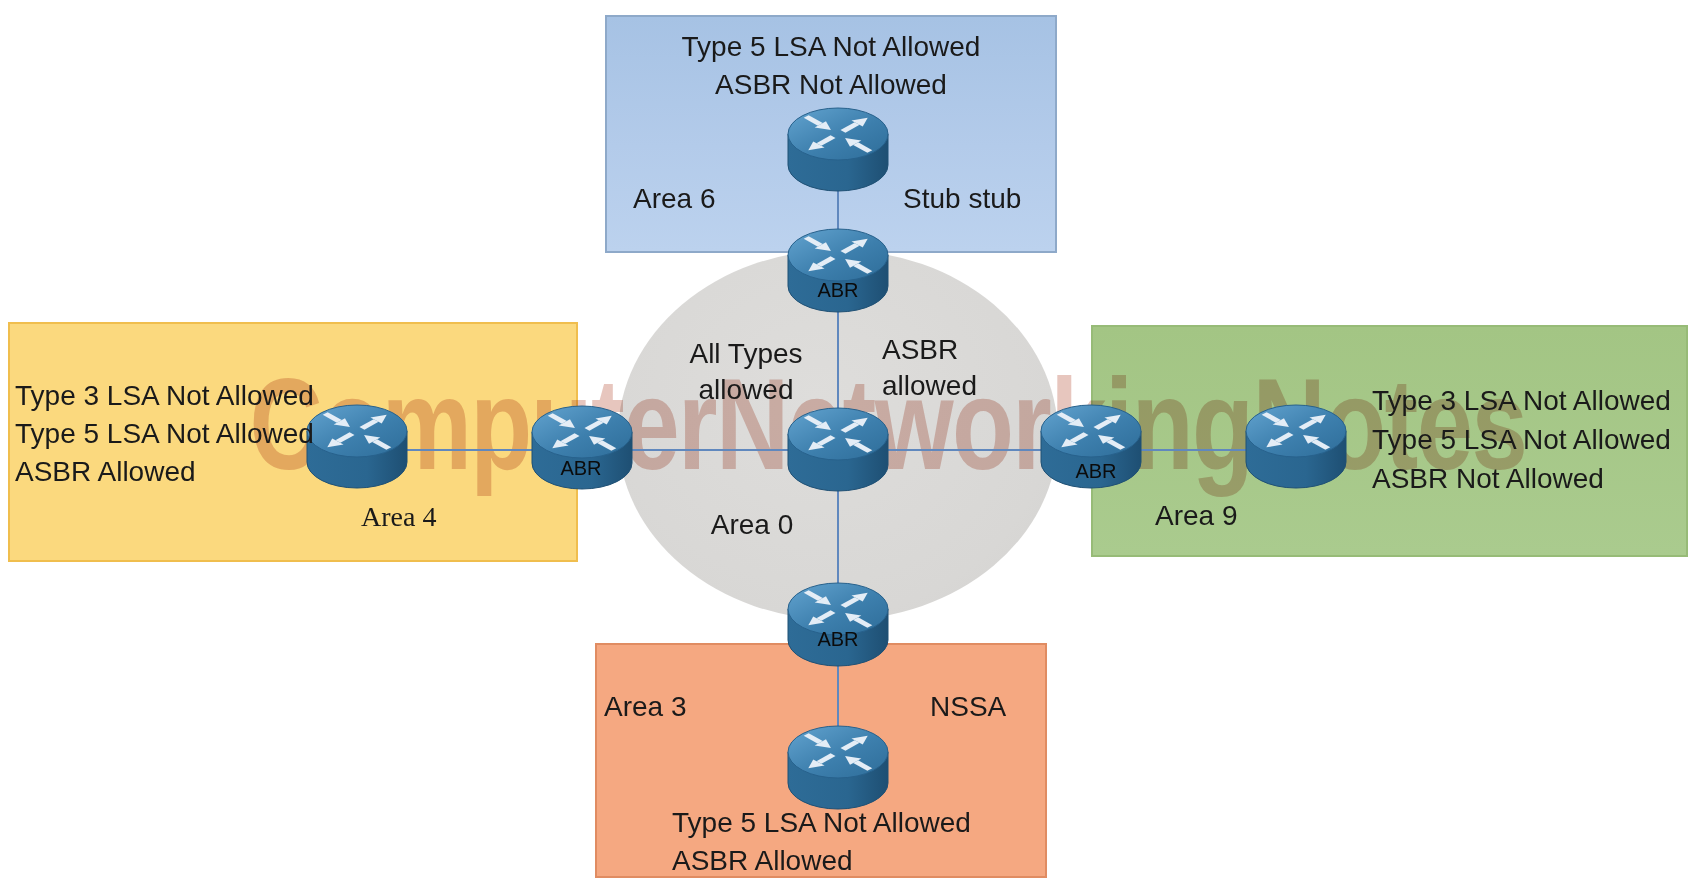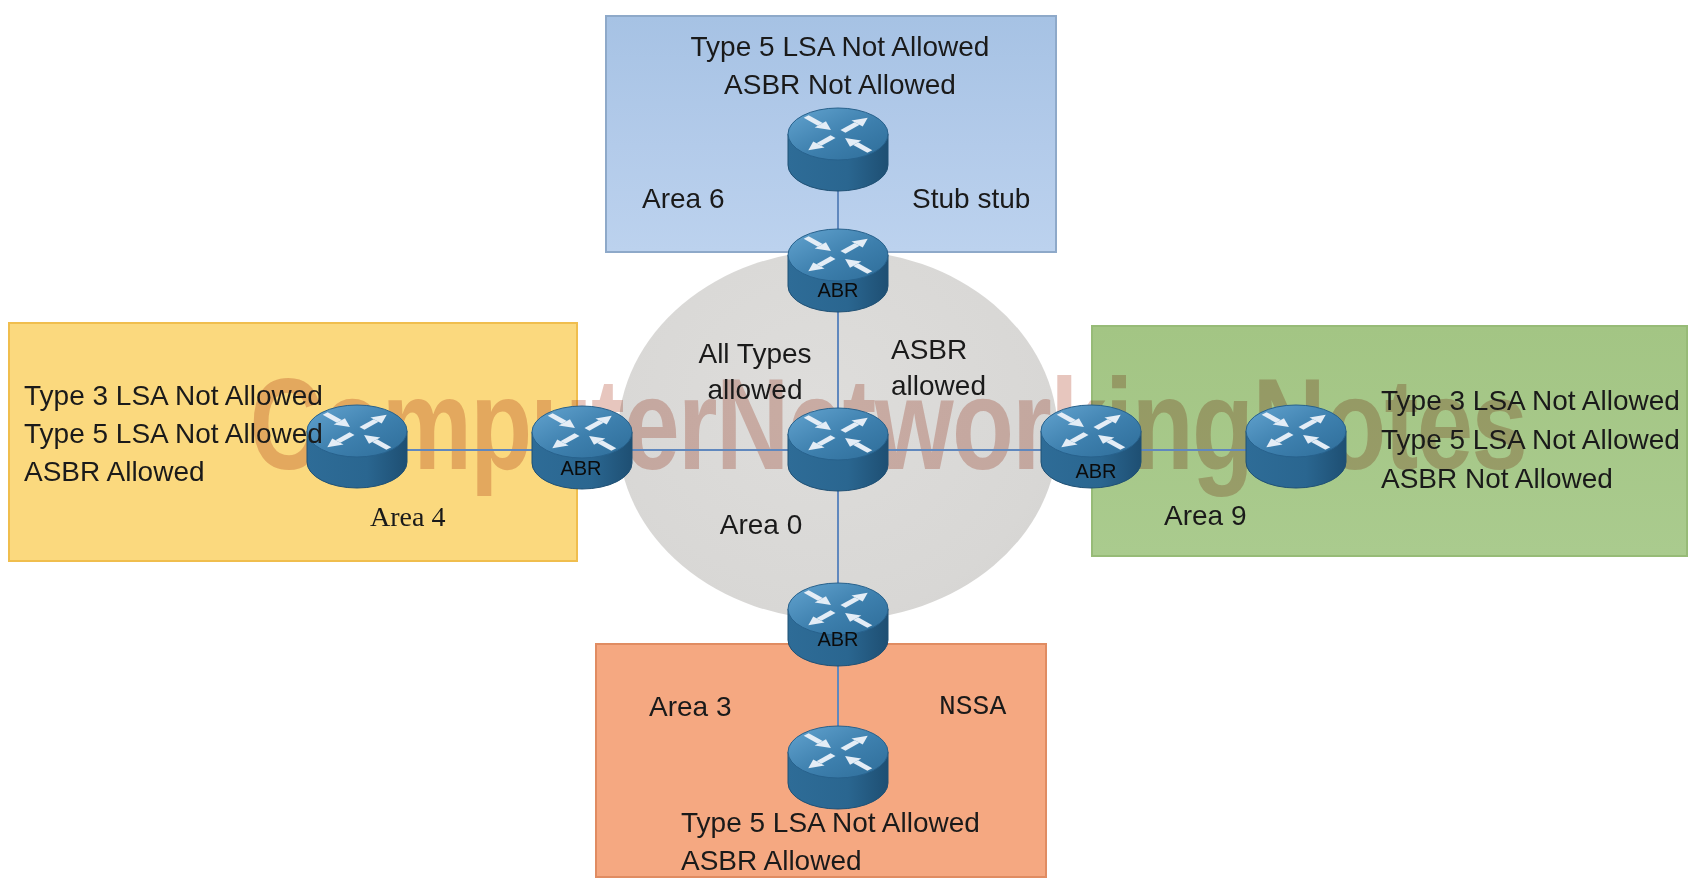--- a/index.html
+++ b/index.html
@@ -33,21 +33,21 @@
     letter-spacing:-2px;pointer-events:none;
   }
   
   .link{position:absolute;z-index:4;background:#6088be;}
   .link-v{left:837px;top:134px;width:2px;height:620px;}
   .link-h{left:357px;top:449px;width:939px;height:2px;}
   
   .router{position:absolute;z-index:5;width:104px;height:86px;}
   .router svg{display:block;width:104px;height:86px;}
   
-  .t{position:absolute;z-index:6;font-size:28px;line-height:38px;white-space:nowrap;padding-left:9px;}
+  .t{position:absolute;z-index:6;font-size:28px;line-height:38px;white-space:nowrap;}
   .t-wrap{white-space:normal;}
   .center{text-align:center;}
   .abr-label{position:absolute;z-index:6;font-size:20px;color:#0b0b0b;
     transform:translate(-50%,-50%);white-space:nowrap;}
   .defs-holder{position:absolute;width:0;height:0;overflow:hidden;}
 </style>
 </head>
 <body>
 
 <div class="stage">
@@ -101,22 +101,22 @@
   </div>
   <div class="t" style="left:361px;top:498px;font-family:Liberation Serif, serif;">Area 4</div>
 
   <div class="t" style="left:1372px;top:381px;line-height:39px;">
     <div>Type 3 LSA Not Allowed</div>
     <div>Type 5 LSA Not Allowed</div>
     <div>ASBR Not Allowed</div>
   </div>
   <div class="t" style="left:1155px;top:497px;">Area 9</div>
 
-  <div class="t" style="left:640px;top:688px;text-align:right;">Area 3</div>
-  <div class="t" style="left:930px;top:688px;font-family:Liberation Mono, monospace;">NSSA</div>
+  <div class="t" style="left:604px;top:688px;text-align:right;">Area 3</div>
+  <div class="t" style="left:930px;top:688px;">NSSA</div>
   <div class="t" style="left:672px;top:804px;">
     <div>Type 5 LSA Not Allowed</div>
     <div>ASBR Allowed</div>
   </div>
 
   <div class="t t-wrap center" style="left:676px;top:336px;width:140px;line-height:36px;text-align:center;">All Types allowed</div>
   <div class="t t-wrap" style="left:882px;top:332px;width:110px;line-height:36px;">ASBR allowed</div>
   <div class="t center" style="left:677px;top:506px;width:150px;">Area 0</div>
 
   <div class="router" style="left:786px;top:107px;">

